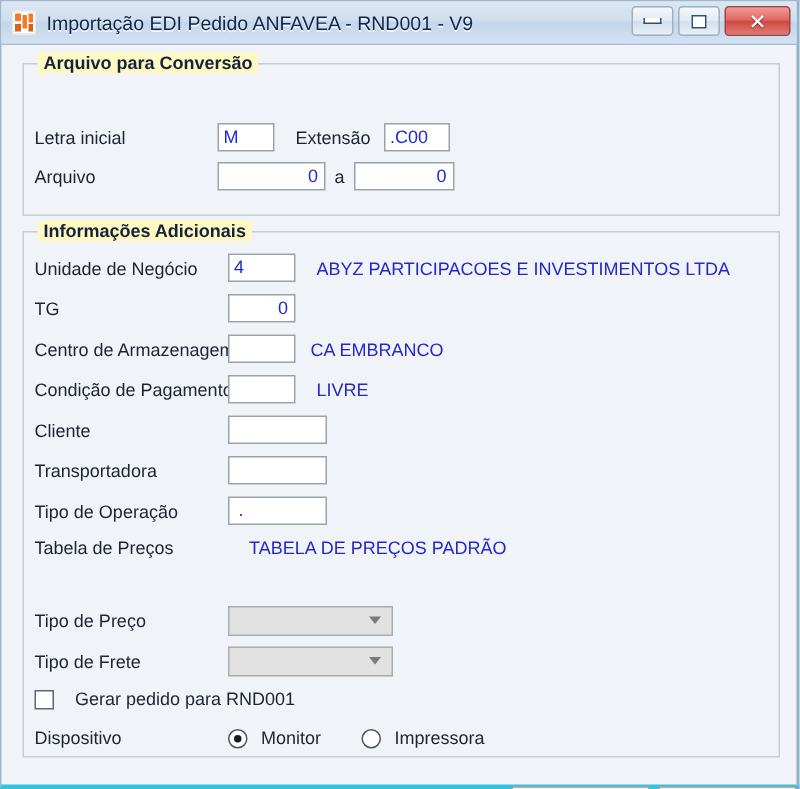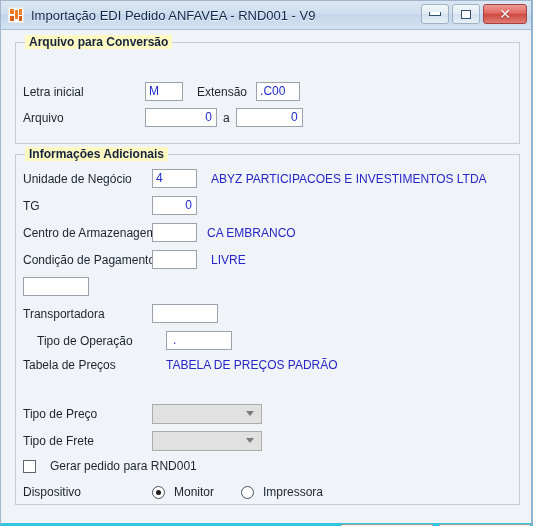--- a/index.html
+++ b/index.html
@@ -201,29 +201,30 @@
       <span class="desc" style="margin-left:10px;">CA EMBRANCO</span>
     </div>
 
     <div class="row" style="left:22px;top:220px;">
       <span class="lbl" style="width:129px;">Condição de Pagamento</span>
       <span class="tbox" style="width:45px;"></span>
       <span class="desc" style="margin-left:14px;">LIVRE</span>
     </div>
 
     <div class="row" style="left:22px;top:247px;">
+      <span class="lbl" style="width:129px;">Cliente</span>
       <span class="tbox" style="width:66px;"></span>
     </div>
 
     <div class="row" style="left:22px;top:274px;">
       <span class="lbl" style="width:129px;">Transportadora</span>
       <span class="tbox" style="width:66px;"></span>
     </div>
 
-    <div class="row" style="left:36px;top:301px;justify-content:flex-end;">
+    <div class="row" style="left:22px;top:301px;justify-content:flex-end;">
       <span class="lbl" style="width:129px;">Tipo de Operação</span>
       <span class="tbox" style="width:66px;padding-left:6px;">.</span>
     </div>
 
     <div class="row" style="left:22px;top:328px;">
       <span class="lbl" style="width:129px;">Tabela de Preços</span>
       <span class="desc" style="margin-left:14px;">TABELA DE PREÇOS PADRÃO</span>
     </div>
 
     <div class="row" style="left:22px;top:374px;">

